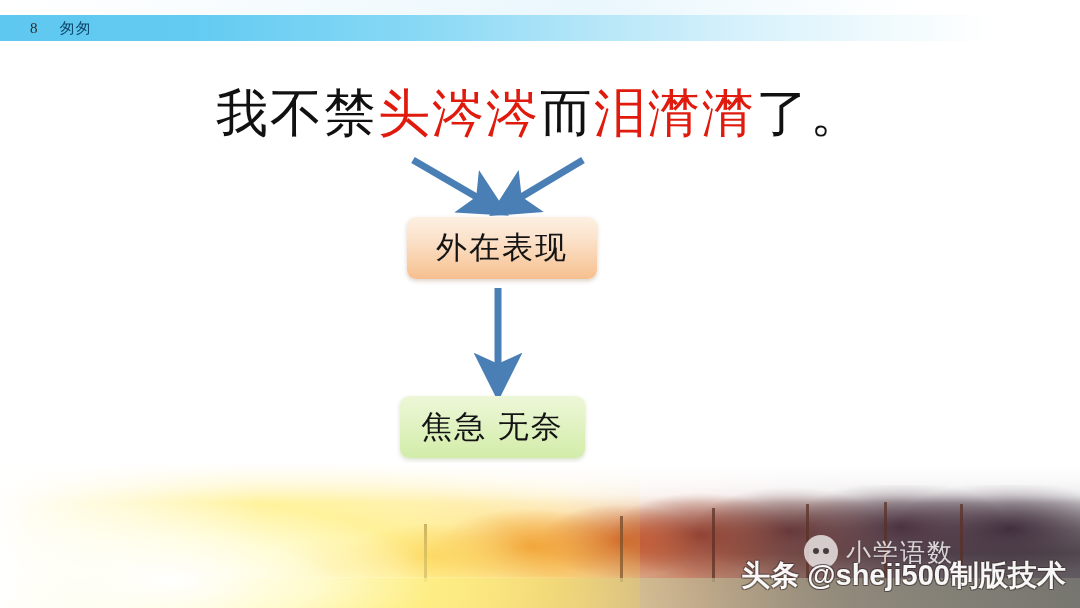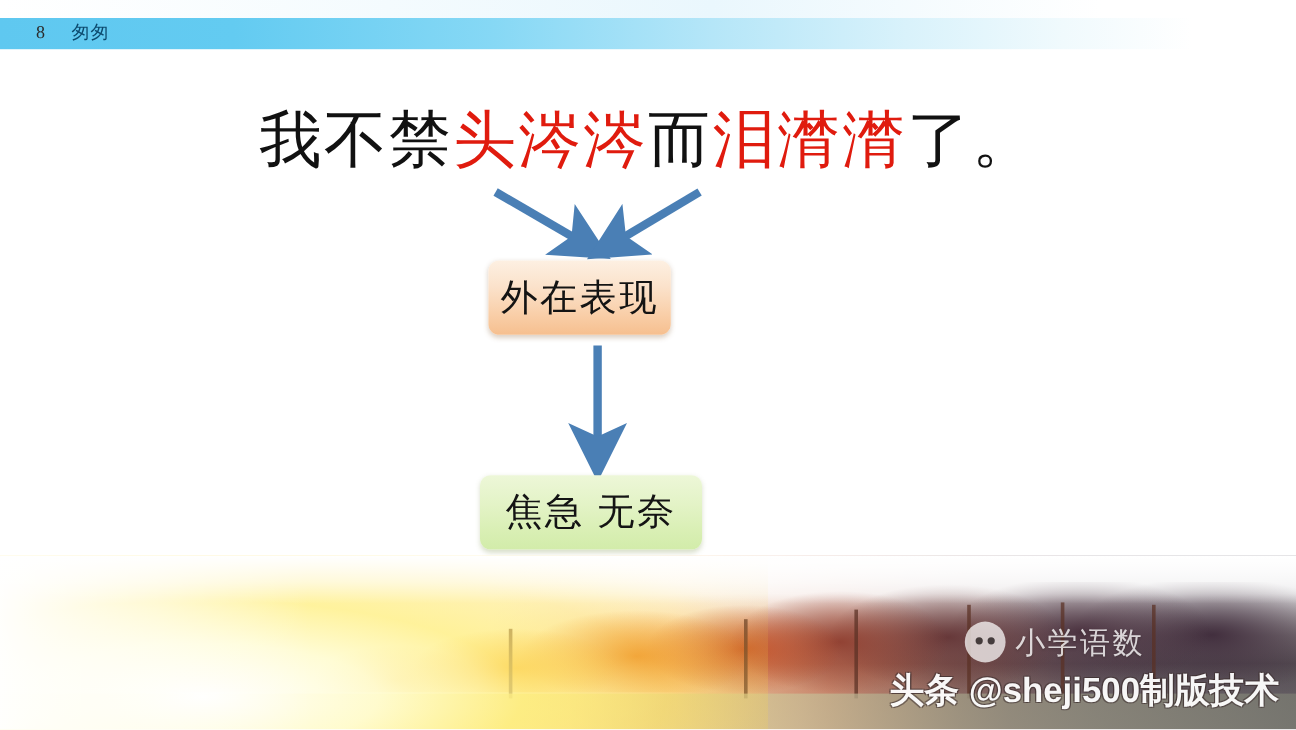--- a/index.html
+++ b/index.html
@@ -74,21 +74,21 @@
     line-height: 1;
   }
 
   
   .sentence {
     position: absolute;
     left: 0;
     top: 88px;
     width: 1080px;
     text-align: center;
-    font-family: Liberation Serif, serif;
+    font-family: Liberation Mono, monospace;
     font-size: 52px;
     line-height: 1.15;
     letter-spacing: 2px;
     color: #111111;
     white-space: nowrap;
   }
   .sentence .seg { display: inline; }
   .sentence .red { color: #e01b0e; }
   .sentence .blk { color: #111111; }
 
@@ -101,21 +101,21 @@
     font-family: "Liberation Sans", "DejaVu Sans", sans-serif;
     font-size: 31px;
     letter-spacing: 2px;
     color: #141414;
     border-radius: 9px;
   }
 
   .node-orange {
     left: 407px;
     top: 217px;
-    width: 152px;
+    width: 190px;
     height: 62px;
     background: linear-gradient(to bottom,
         #fdf0e2 0%,
         #fbe2cb 35%,
         #f9cfa9 72%,
         #f6bf8f 100%);
     box-shadow: 0 2px 4px rgba(140,100,60,0.30);
   }
 
   .node-green {
@@ -257,21 +257,21 @@
       -1px 1px 0 rgba(60,45,45,0.55),
        1px -1px 0 rgba(60,45,45,0.55),
       -1px -1px 0 rgba(60,45,45,0.55);
     opacity: 0.95;
   }
 
   
   .channel-logo {
     position: absolute;
     right: 126px;
-    bottom: 56px;
+    bottom: 39px;
     display: flex;
     align-items: center;
     gap: 8px;
     opacity: 0.78;
   }
   .logo-badge {
     width: 34px;
     height: 34px;
     border-radius: 50%;
     background: rgba(255,255,255,0.92);

